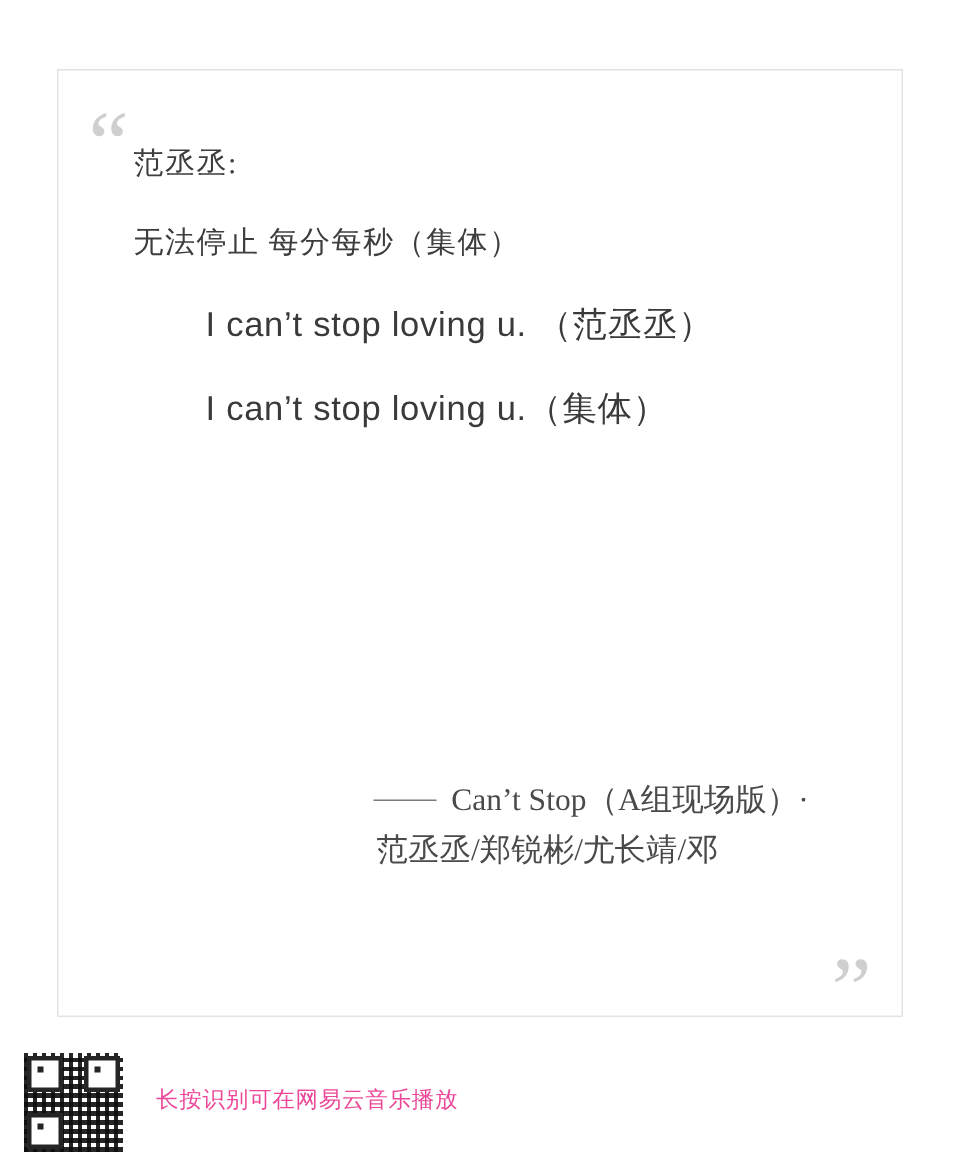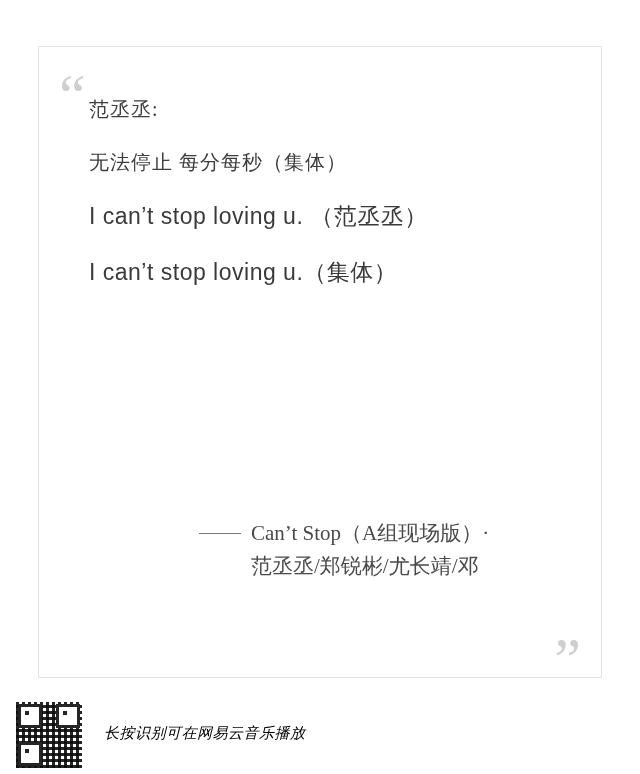--- a/index.html
+++ b/index.html
@@ -65,33 +65,35 @@
     line-height: 1.0;
     margin-bottom: 33px;
     white-space: nowrap;
     letter-spacing: 1px;
   }
   .lyric-line.latin {
     font-family: "Liberation Sans", sans-serif;
     font-size: 23px;
     letter-spacing: 0.5px;
     color: #3a3a3a;
+    margin-left: 48px;
   }
   .attribution {
     position: absolute;
     left: 160px;
     top: 470px;
     width: 390px;
     font-family: "Liberation Serif", serif;
     font-size: 21px;
     color: #4a4a4a;
     line-height: 1.55;
   }
   .attr-line1 {
     white-space: nowrap;
+    text-align: center;
   }
   .dash {
     display: inline-block;
     width: 42px;
     height: 1px;
     background: #7a7a7a;
     vertical-align: middle;
     margin-right: 10px;
     margin-bottom: 4px;
   }
@@ -140,23 +142,22 @@
   }
   .qr-eye.tl { left: 2px; top: 2px; }
   .qr-eye.tr { right: 2px; top: 2px; }
   .qr-eye.bl { left: 2px; bottom: 2px; }
   .footer-text {
     position: absolute;
     left: 104px;
     top: 30px;
     font-family: "Liberation Sans", sans-serif;
     font-size: 15px;
-    color: #000000;
+    color: #ec4899;
     letter-spacing: 0.5px;
-    font-style: italic;
   }
 </style>
 </head>
 <body>
 
 <div class="card">
 
   <div class="frame">
 
     <div class="quote-open">“</div>

